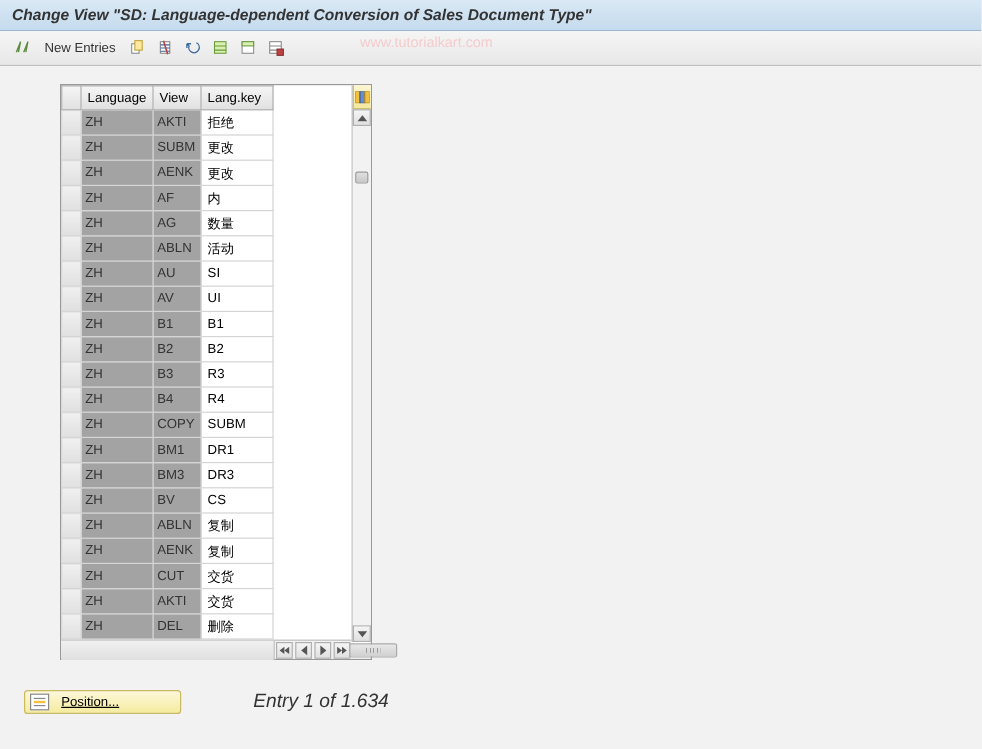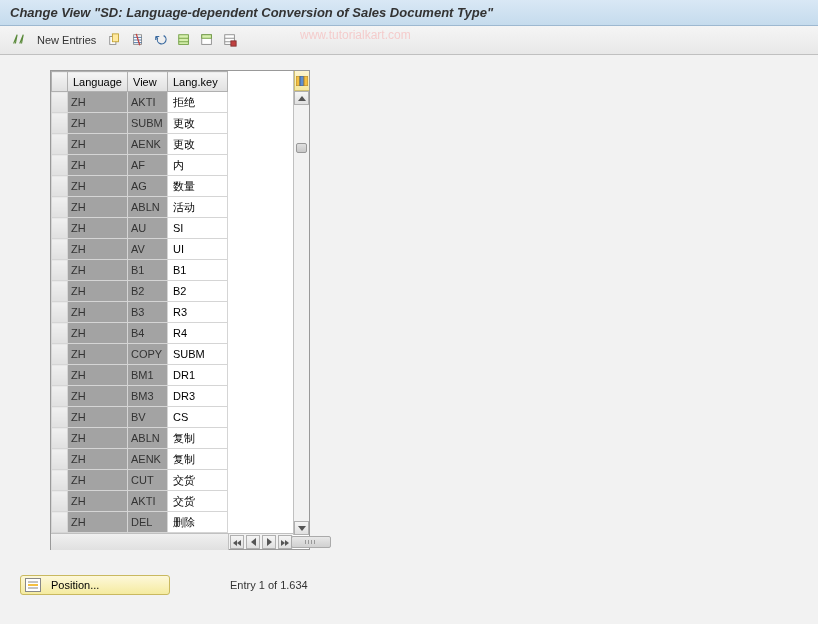--- a/index.html
+++ b/index.html
@@ -222,34 +222,36 @@
     .position-btn {
       display: inline-flex;
       align-items: center;
       gap: 10px;
       background: linear-gradient(#fdf8da, #f5eba0);
       border: 1px solid #c9b960;
       border-radius: 3px;
       padding: 2px 8px 2px 4px;
       cursor: pointer;
       height: 20px;
-      width: 150px;
+      width: 131px;
+      text-decoration: underline;
     }
     .position-btn .icon-box {
       width: 16px;
       height: 14px;
       background: #fff;
       border: 1px solid #888;
       display: flex;
       align-items: center;
       justify-content: center;
     }
     .entry-info {
-      font-size: 11px;
+      font-size: 16px;
       color: #333;
+      font-style: italic;
     }
     .tri { width: 0; height: 0; display: inline-block; }
     .tri-up { border-left: 4px solid transparent; border-right: 4px solid transparent; border-bottom: 5px solid #555; }
     .tri-down { border-left: 4px solid transparent; border-right: 4px solid transparent; border-top: 5px solid #555; }
     .tri-left { border-top: 4px solid transparent; border-bottom: 4px solid transparent; border-right: 5px solid #555; }
     .tri-right { border-top: 4px solid transparent; border-bottom: 4px solid transparent; border-left: 5px solid #555; }
     .dtri-left::before, .dtri-left::after { content:""; border-top:3px solid transparent; border-bottom:3px solid transparent; border-right:4px solid #555; display:inline-block; }
     .dtri-right::before, .dtri-right::after { content:""; border-top:3px solid transparent; border-bottom:3px solid transparent; border-left:4px solid #555; display:inline-block; }
     svg.ico { width: 14px; height: 14px; }
   </style>

